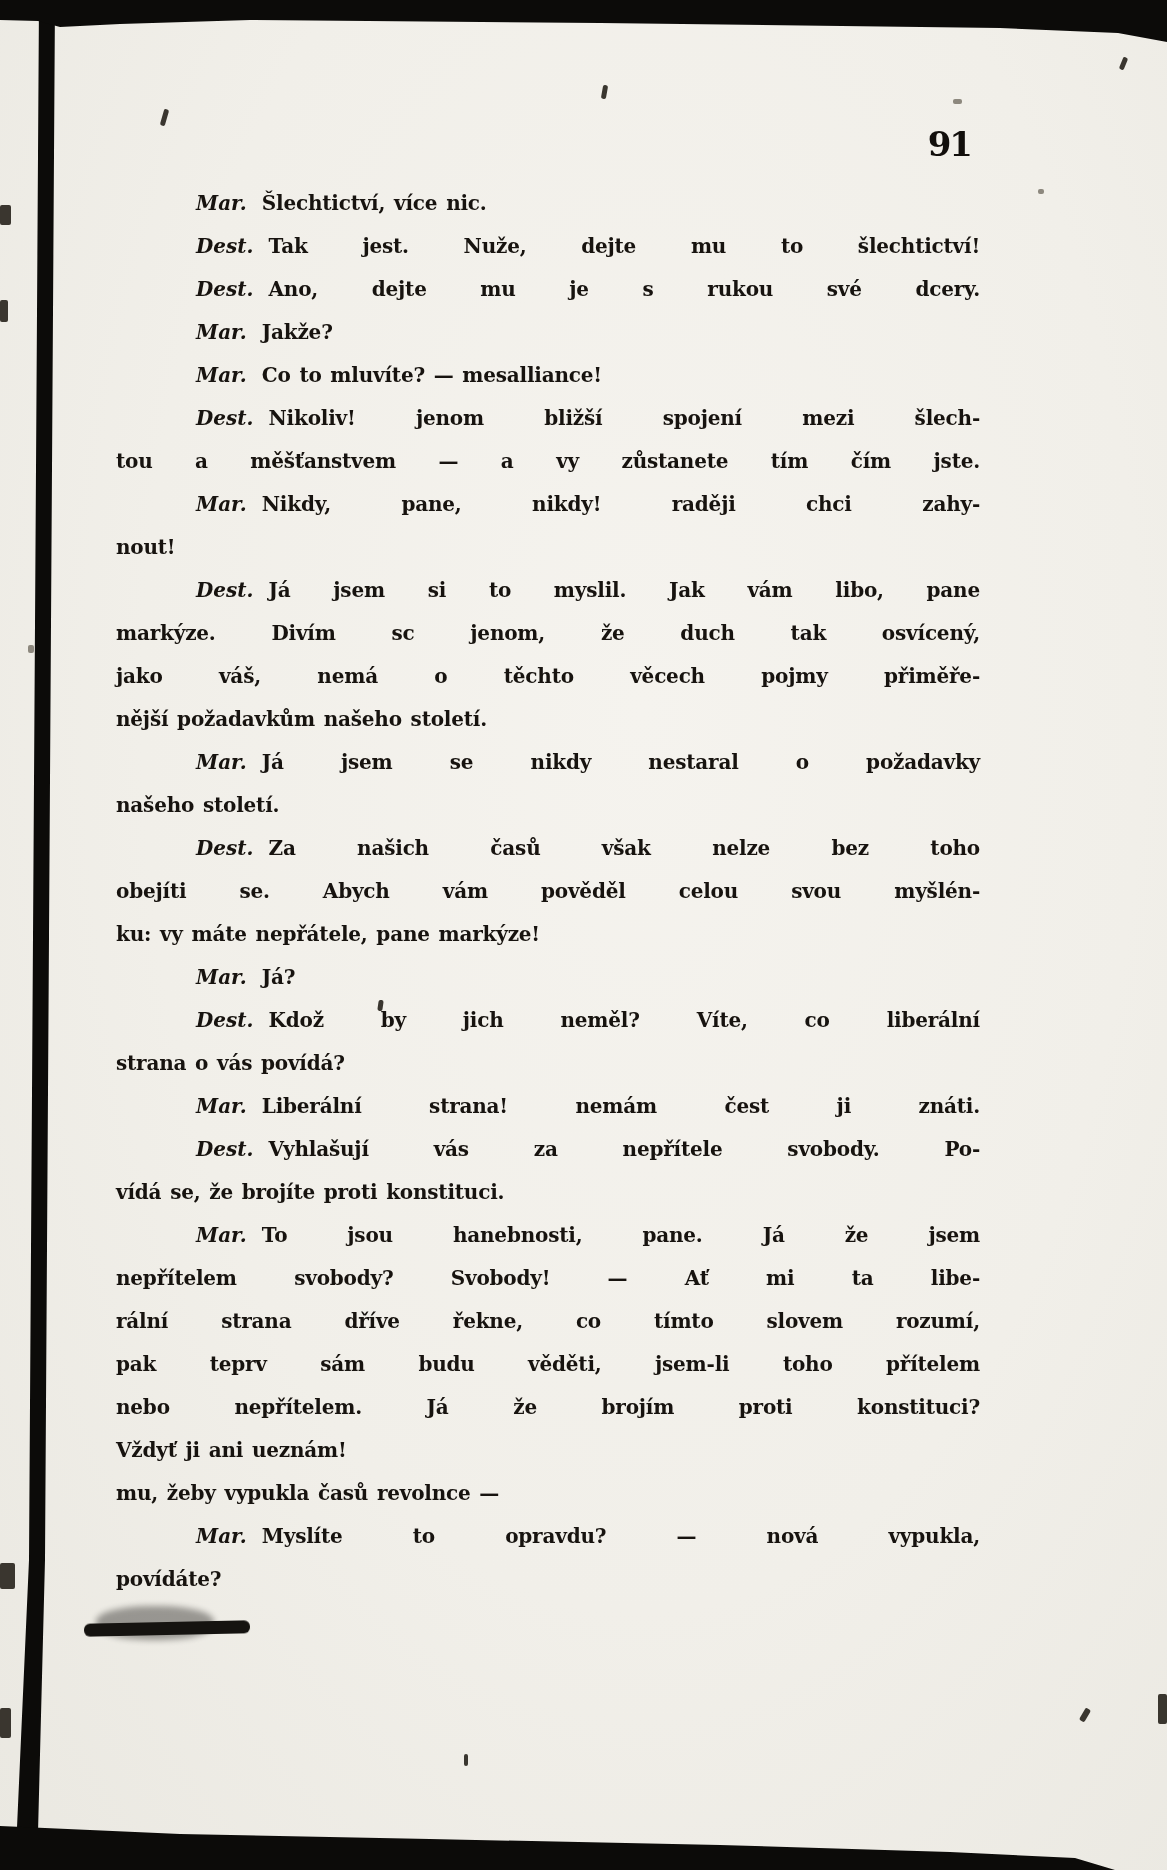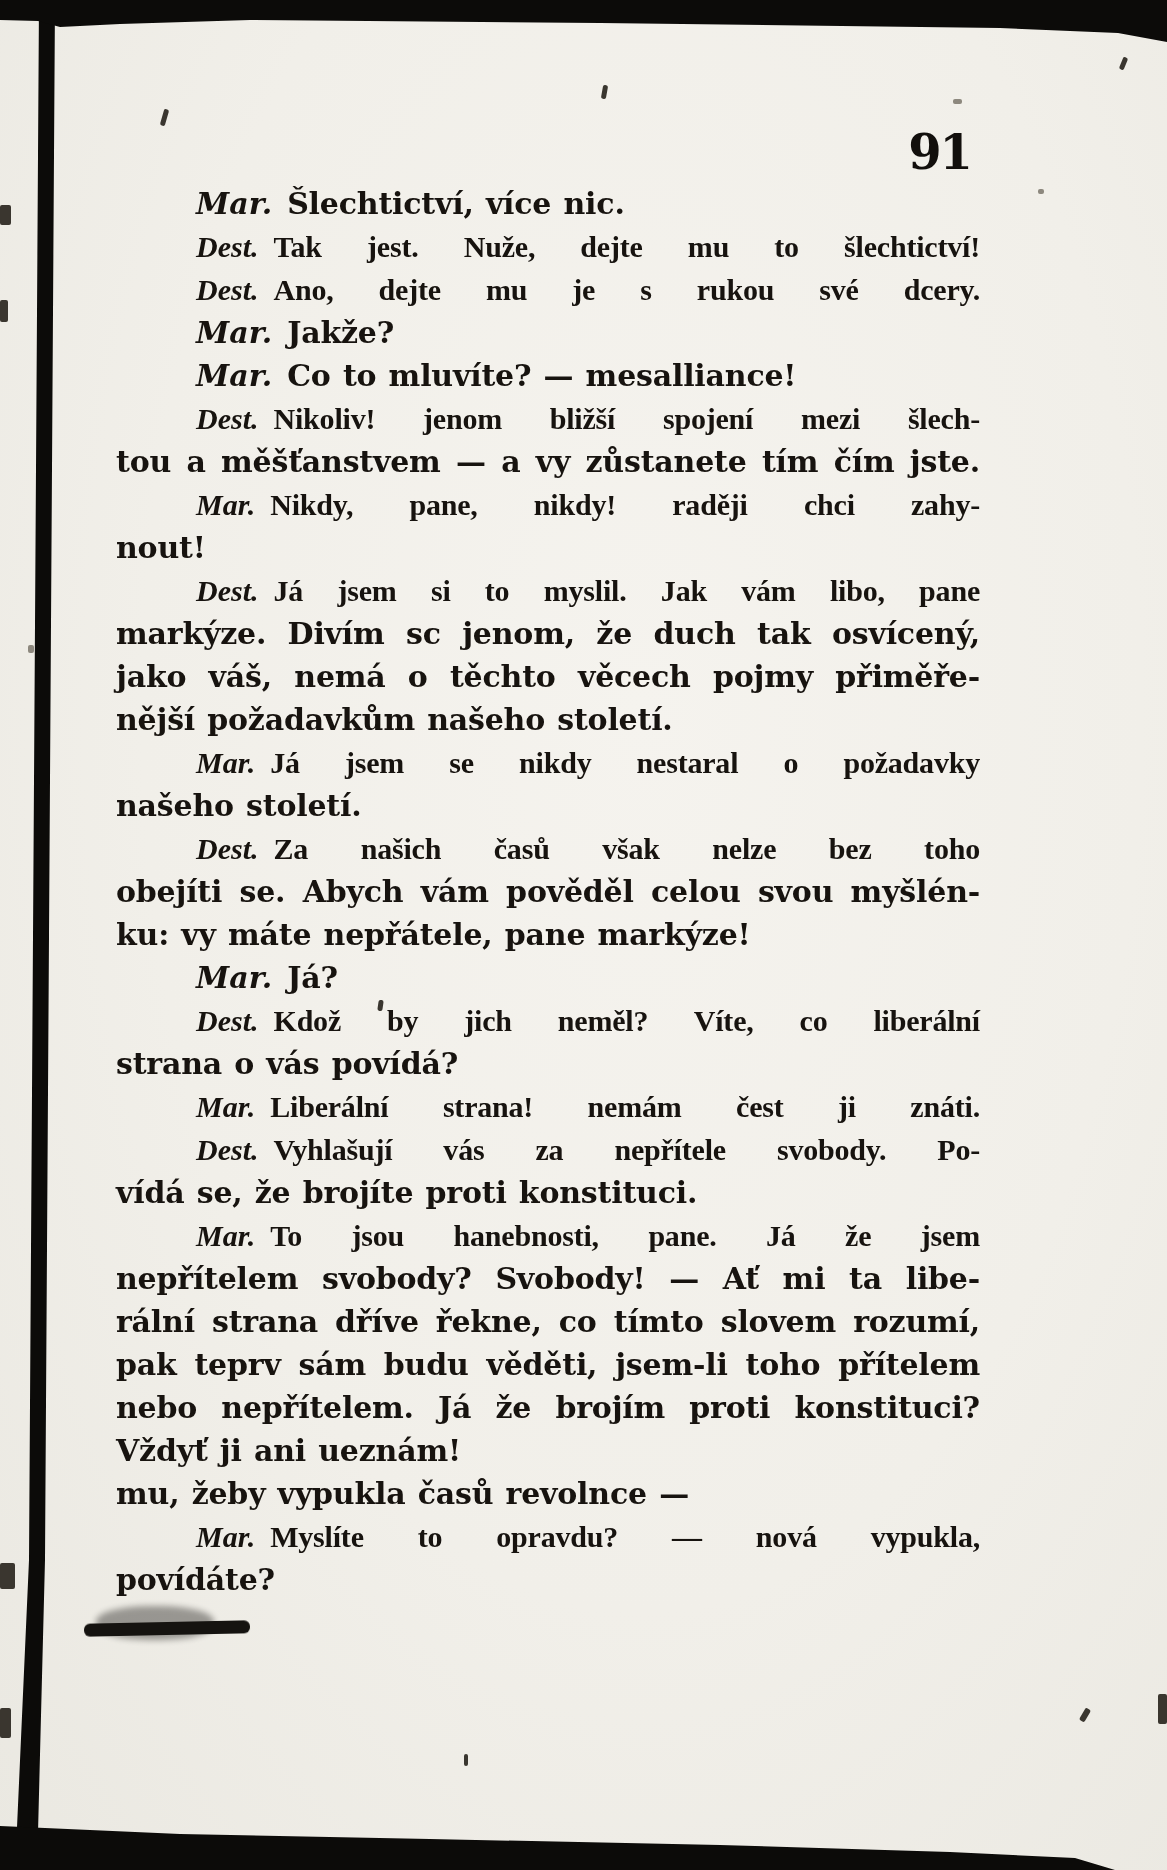--- a/index.html
+++ b/index.html
@@ -29,36 +29,36 @@
   .bottom-bar {
     position: absolute; left: 0; top: 0; width: 1167px; height: 1870px;
     background: #0c0b09;
     clip-path: polygon(0 1826px, 180px 1834px, 430px 1839px, 720px 1845px, 950px 1852px, 1075px 1858px, 1115px 1870px, 0 1870px);
   }
   .speck { position: absolute; background: #3a362f; border-radius: 2px; }
   .speck.light { background: #8d887e; }
   
   .page-number {
     position: absolute; top: 124px; right: 196px;
-    font-size: 48px; font-weight: 700; letter-spacing: -2px;
+    font-size: 34px; font-weight: 700; letter-spacing: -2px;
     color: #120f0c;
   }
   
   .text-block {
     position: absolute; left: 116px; top: 182px; width: 864px;
-    font-size: 30px; font-weight: 700;
+    font-size: 20px; font-weight: 700;
     line-height: 43px;
     letter-spacing: -0.2px;
     word-spacing: 2px;
   }
   .para { margin: 0; }
   .line { height: 43px; text-align: left; }
   .line.j { text-align: justify; text-align-last: justify; }
   .line.first { padding-left: 80px; }
-  .line.first.j { text-align: justify; text-align-last: justify; font-family: Liberation Serif, serif; }
+  .line.first.j { text-align: justify; text-align-last: justify; }
   .speaker {
     font-style: italic; font-weight: 700;
     margin-right: 15px;
     letter-spacing: 0;
   }
   
   .smudge-bar {
     position: absolute; left: 84px; top: 1622px; width: 166px; height: 13px;
     background: #151310; border-radius: 6px;
     transform: rotate(-1.2deg);

